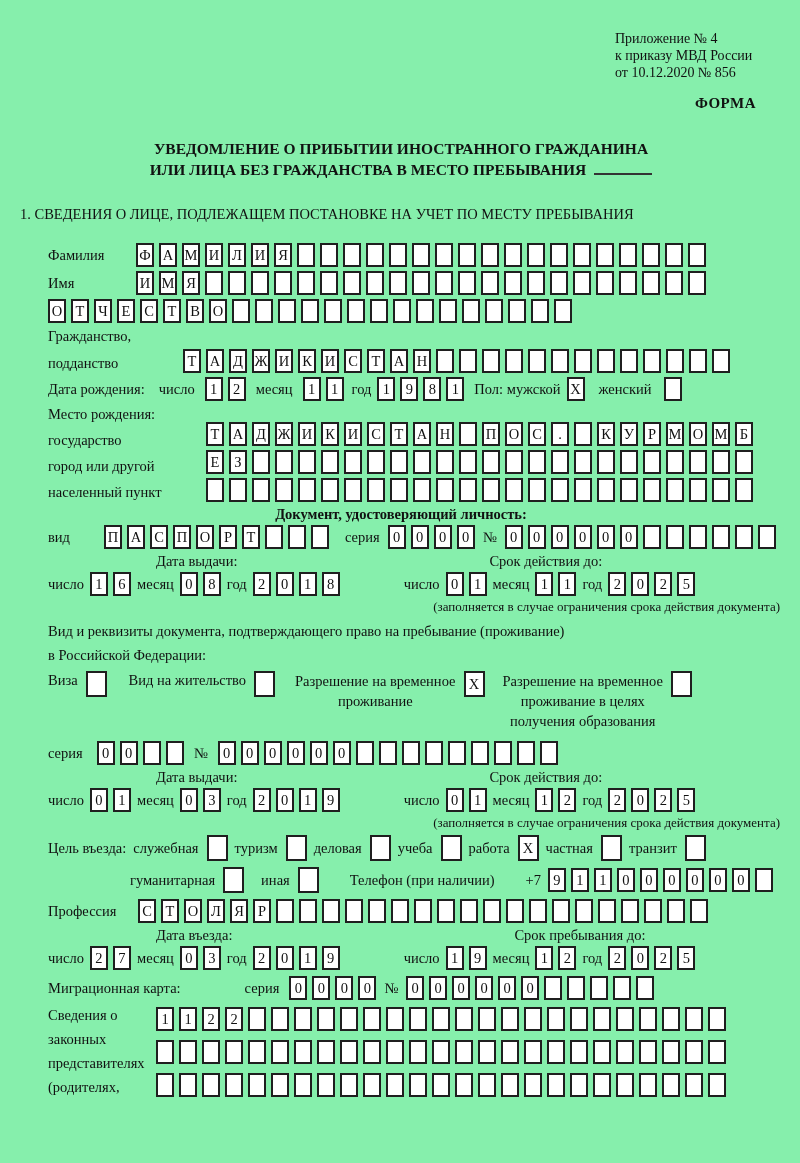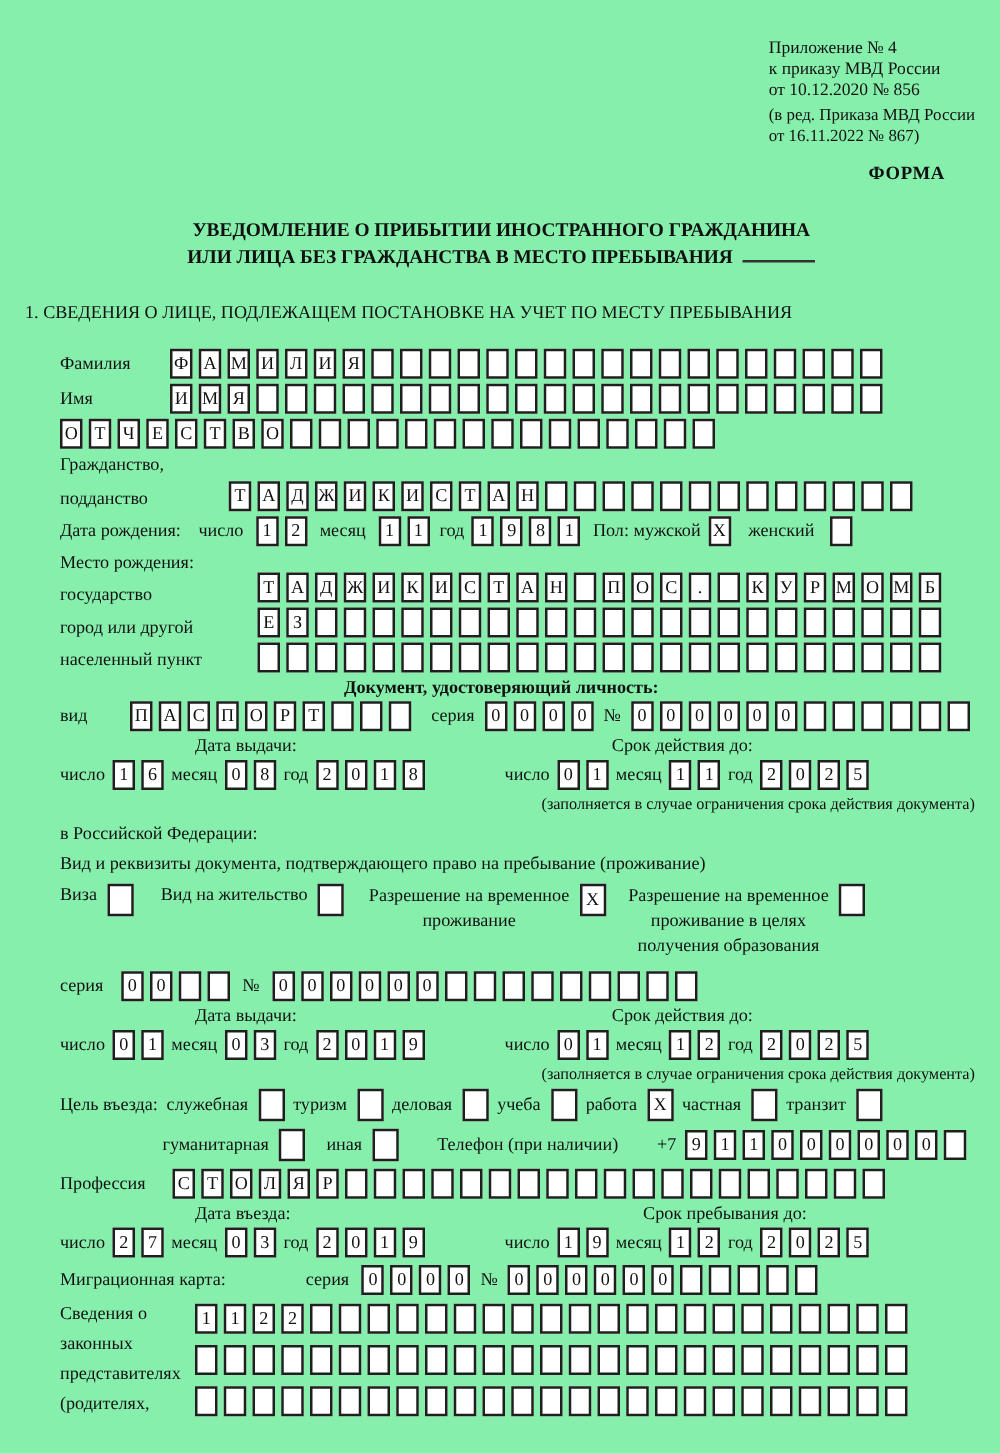--- a/index.html
+++ b/index.html
@@ -48,24 +48,20 @@
 </style>
 </head>
 <body>
 
 <div class="page">
 
   <div class="appendix">
     <div>Приложение № 4</div>
     <div>к приказу МВД России</div>
     <div>от 10.12.2020 № 856</div>
-  </div>
-  <div class="edition">
-    <div>(в ред. Приказа МВД России</div>
-    <div>от 16.11.2022 № 867)</div>
   </div>
   <div class="form-label">ФОРМА</div>
 
   <div class="title">
     <div>УВЕДОМЛЕНИЕ О ПРИБЫТИИ ИНОСТРАННОГО ГРАЖДАНИНА</div>
     <div><span>ИЛИ ЛИЦА БЕЗ ГРАЖДАНСТВА В МЕСТО ПРЕБЫВАНИЯ</span><span class="blank-line"></span></div>
   </div>
   <div class="section-title">1. СВЕДЕНИЯ О ЛИЦЕ, ПОДЛЕЖАЩЕМ ПОСТАНОВКЕ НА УЧЕТ ПО МЕСТУ ПРЕБЫВАНИЯ</div>
 
   <div class="form-body">
@@ -390,22 +386,22 @@
         <span class="cells">
             <span class="cell">2</span>
             <span class="cell">0</span>
             <span class="cell">2</span>
             <span class="cell">5</span>
           </span>
       </span>
     </div>
     <div class="note-right">(заполняется в случае ограничения срока действия документа)</div>
 
+    <div class="para">Вид и реквизиты документа, подтверждающего право на пребывание (проживание)</div>
     <div class="para">в Российской Федерации:</div>
-    <div class="para">Вид и реквизиты документа, подтверждающего право на пребывание (проживание)</div>
 
     <div class="cb-row">
       <span class="cb-item">
         <span class="lbl2">Виза</span>
         <span class="cells big">
             <span class="cell"></span>
           </span>
       </span>
       <span class="cb-item" style="margin-left:22px">
         <span class="lbl2">Вид на жительство</span>

